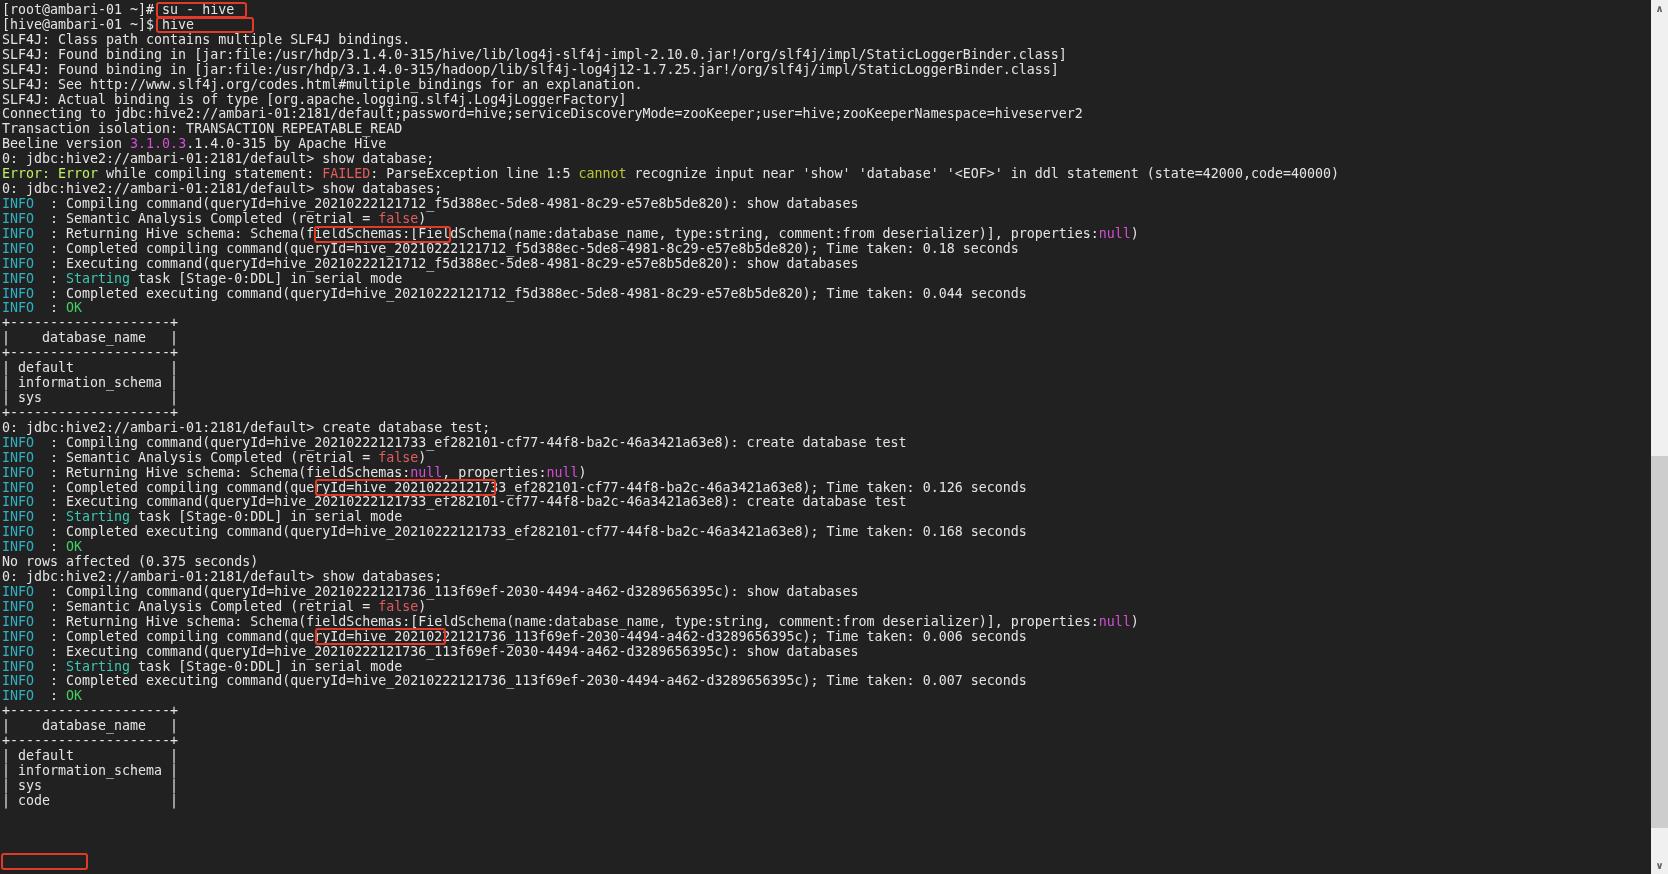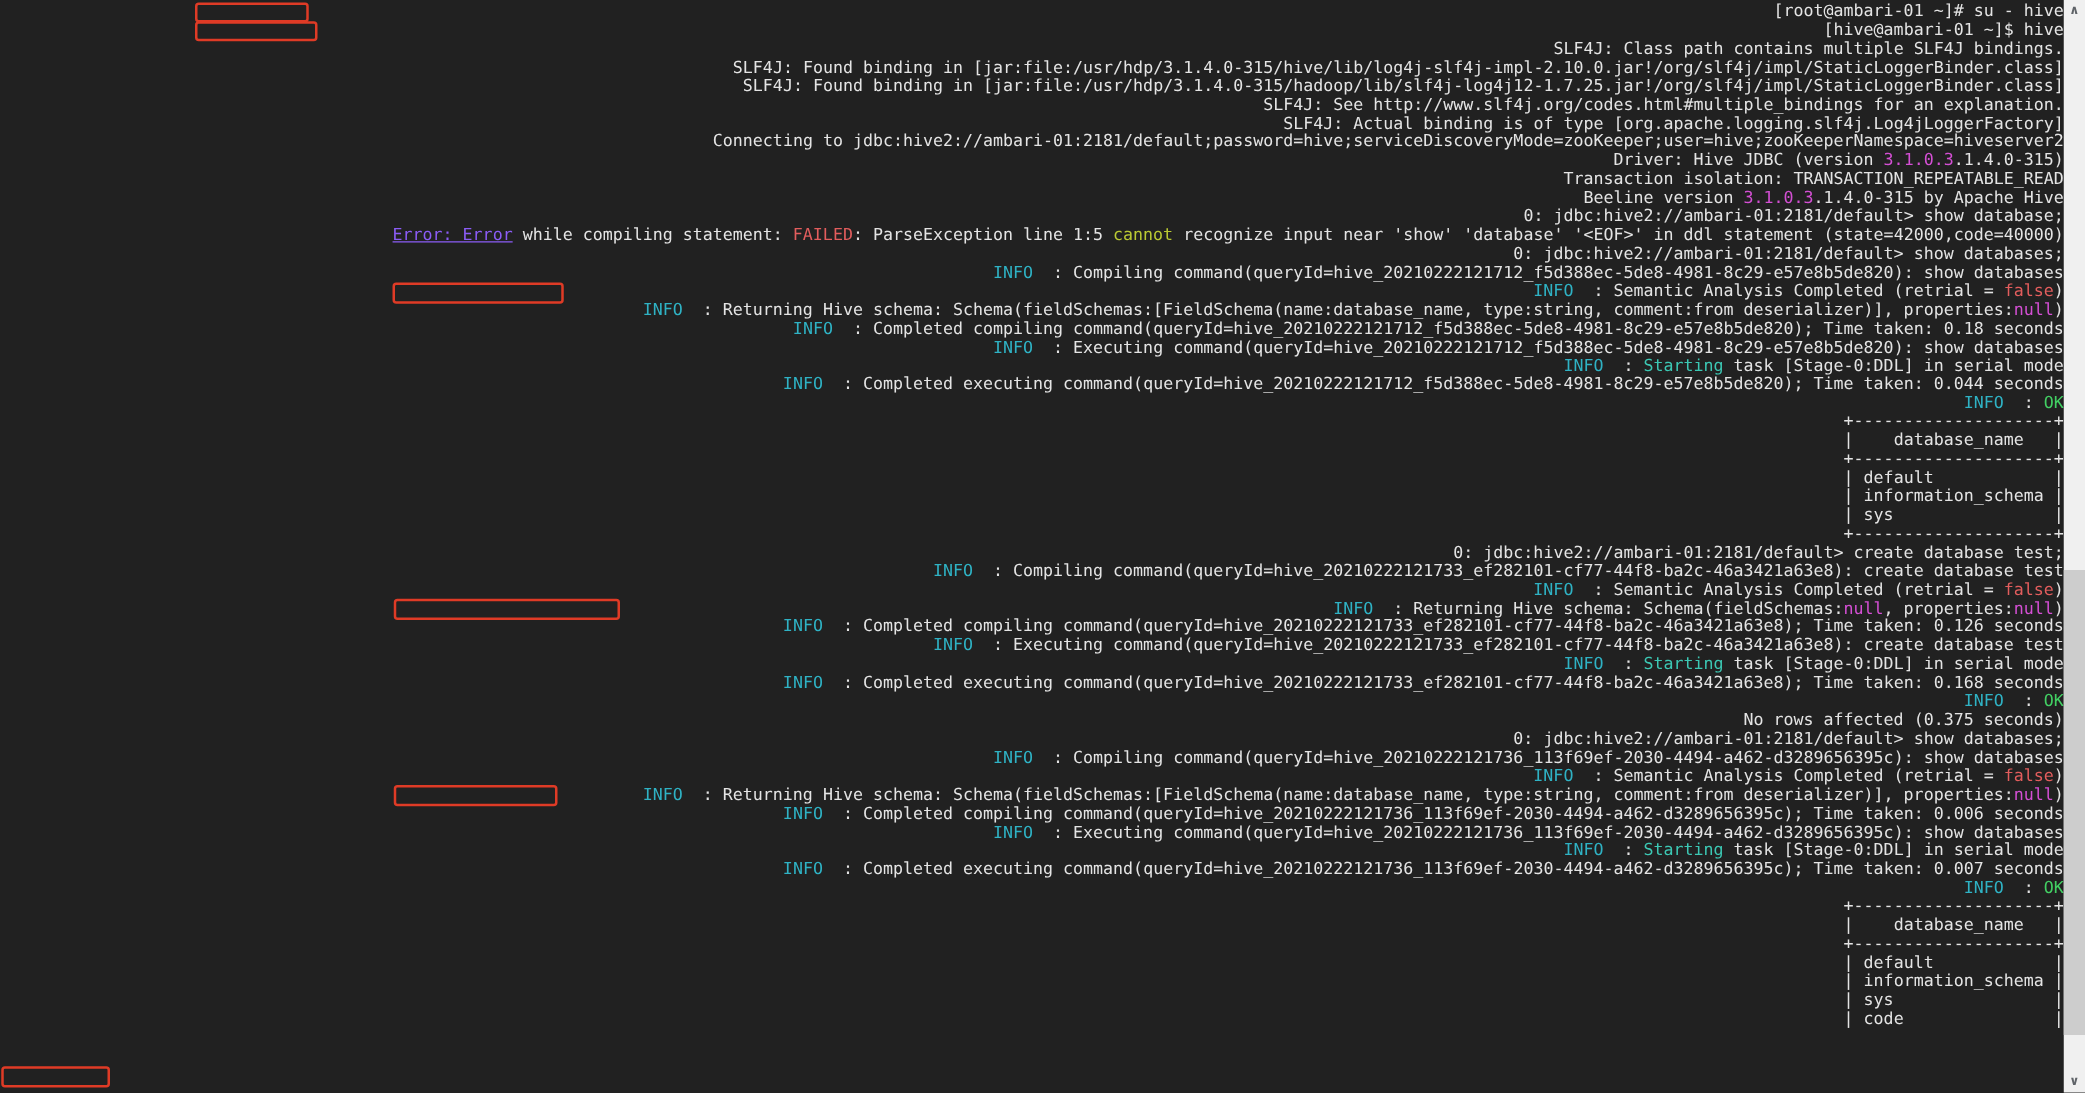--- a/index.html
+++ b/index.html
@@ -17,34 +17,33 @@
               align-items:center;justify-content:center;
               font-family:"DejaVu Sans","Liberation Sans",sans-serif;
               font-size:10px;font-weight:bold;color:#5f6368;user-select:none;}
   .scroll-btn.up{top:0;}
   .scroll-btn.down{bottom:0;}
   .thumb{position:absolute;left:0;width:17px;background:#cdcdcd;}
 </style>
 </head>
 <body style="background: rgb(33, 33, 33);">
 
-<div class="terminal" style="color: rgb(228, 228, 228); text-align: right;">
+<div class="terminal" style="color: rgb(228, 228, 228);">
     <div class="line"><span>[root@ambari-01 ~]# su - hive</span></div>
     <div class="line"><span>[hive@ambari-01 ~]$ hive</span></div>
     <div class="line"><span>SLF4J: Class path contains multiple SLF4J bindings.</span></div>
     <div class="line"><span>SLF4J: Found binding in [jar:file:/usr/hdp/3.1.4.0-315/hive/lib/log4j-slf4j-impl-2.10.0.jar!/org/slf4j/impl/StaticLoggerBinder.class]</span></div>
     <div class="line"><span>SLF4J: Found binding in [jar:file:/usr/hdp/3.1.4.0-315/hadoop/lib/slf4j-log4j12-1.7.25.jar!/org/slf4j/impl/StaticLoggerBinder.class]</span></div>
     <div class="line"><span>SLF4J: See </span><span class="u">http://www.slf4j.org/codes.html#multiple_bindings</span><span> for an explanation.</span></div>
     <div class="line"><span>SLF4J: Actual binding is of type [org.apache.logging.slf4j.Log4jLoggerFactory]</span></div>
     <div class="line"><span>Connecting to jdbc:hive2://ambari-01:2181/default;password=hive;serviceDiscoveryMode=zooKeeper;user=hive;zooKeeperNamespace=hiveserver2</span></div>
-    <div class="line"><span>Driver: Hive JDBC (version </span><span style="color: rgb(212, 79, 212);">3.1.0.3</span><span>.1.4.0-315)</span></div>
     <div class="line"><span>Transaction isolation: TRANSACTION_REPEATABLE_READ</span></div>
     <div class="line"><span>Beeline version </span><span style="color: rgb(212, 79, 212);">3.1.0.3</span><span>.1.4.0-315 by Apache Hive</span></div>
     <div class="line"><span>0: jdbc:hive2://ambari-01:2181/default&gt; show database;</span></div>
-    <div class="line"><span style="color: #8b5cf6; text-decoration: underline;">Error: Error</span><span> while compiling statement: </span><span class="u" style="color: rgb(226, 93, 93);">FAILED</span><span>: ParseException line 1:5 </span><span style="color: rgb(186, 201, 51);">cannot</span><span> recognize input near 'show' 'database' '&lt;EOF&gt;' in ddl statement (state=42000,code=40000)</span></div>
+    <div class="line"><span style="color: #bef264;">Error: Error</span><span> while compiling statement: </span><span class="u" style="color: rgb(226, 93, 93);">FAILED</span><span>: ParseException line 1:5 </span><span style="color: rgb(186, 201, 51);">cannot</span><span> recognize input near 'show' 'database' '&lt;EOF&gt;' in ddl statement (state=42000,code=40000)</span></div>
     <div class="line"><span>0: jdbc:hive2://ambari-01:2181/default&gt; show databases;</span></div>
     <div class="line"><span style="color: rgb(47, 178, 196);">INFO</span><span>  : Compiling command(queryId=hive_20210222121712_f5d388ec-5de8-4981-8c29-e57e8b5de820): show databases</span></div>
     <div class="line"><span style="color: rgb(47, 178, 196);">INFO</span><span>  : Semantic Analysis Completed (retrial = </span><span style="color: rgb(226, 93, 93);">false</span><span>)</span></div>
     <div class="line"><span style="color: rgb(47, 178, 196);">INFO</span><span>  : Returning Hive schema: Schema(fieldSchemas:[FieldSchema(name:database_name, type:string, comment:from deserializer)], properties:</span><span style="color: rgb(212, 79, 212);">null</span><span>)</span></div>
     <div class="line"><span style="color: rgb(47, 178, 196);">INFO</span><span>  : Completed compiling command(queryId=hive_20210222121712_f5d388ec-5de8-4981-8c29-e57e8b5de820); Time taken: 0.18 seconds</span></div>
     <div class="line"><span style="color: rgb(47, 178, 196);">INFO</span><span>  : Executing command(queryId=hive_20210222121712_f5d388ec-5de8-4981-8c29-e57e8b5de820): show databases</span></div>
     <div class="line"><span style="color: rgb(47, 178, 196);">INFO</span><span>  : </span><span style="color: rgb(60, 200, 180);">Starting</span><span> task [Stage-0:DDL] in serial mode</span></div>
     <div class="line"><span style="color: rgb(47, 178, 196);">INFO</span><span>  : Completed executing command(queryId=hive_20210222121712_f5d388ec-5de8-4981-8c29-e57e8b5de820); Time taken: 0.044 seconds</span></div>
     <div class="line"><span style="color: rgb(47, 178, 196);">INFO</span><span>  : </span><span style="color: rgb(66, 207, 99);">OK</span></div>
     <div class="line"><span>+--------------------+</span></div>

